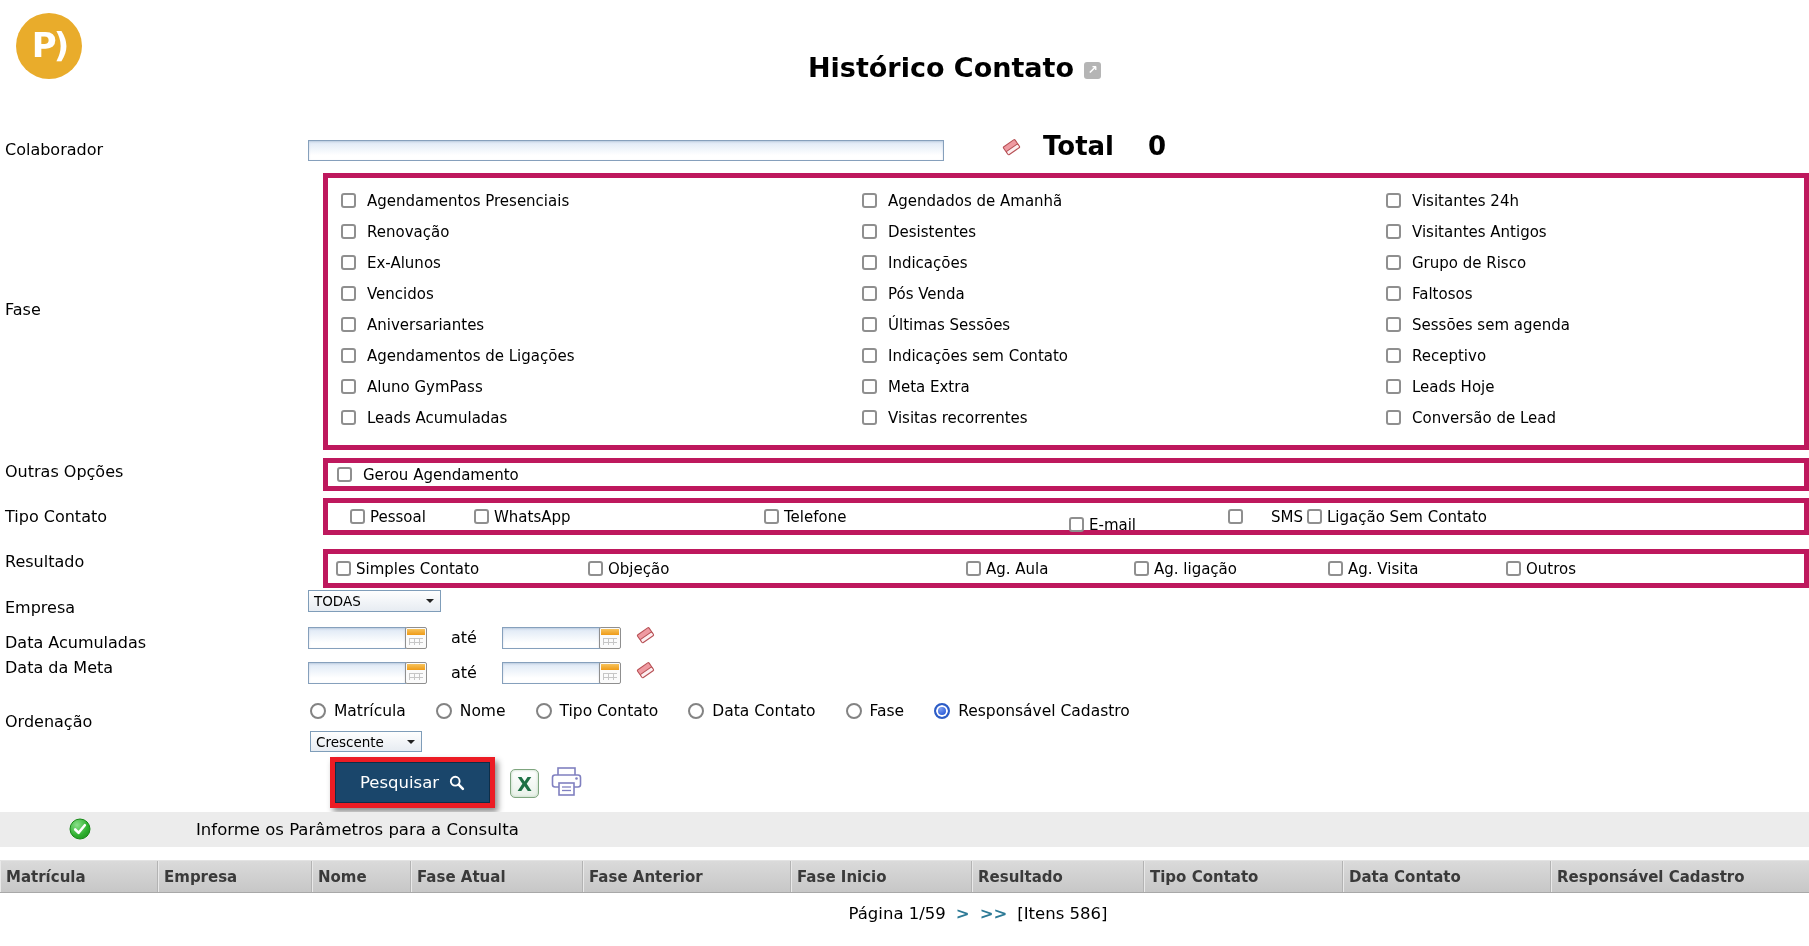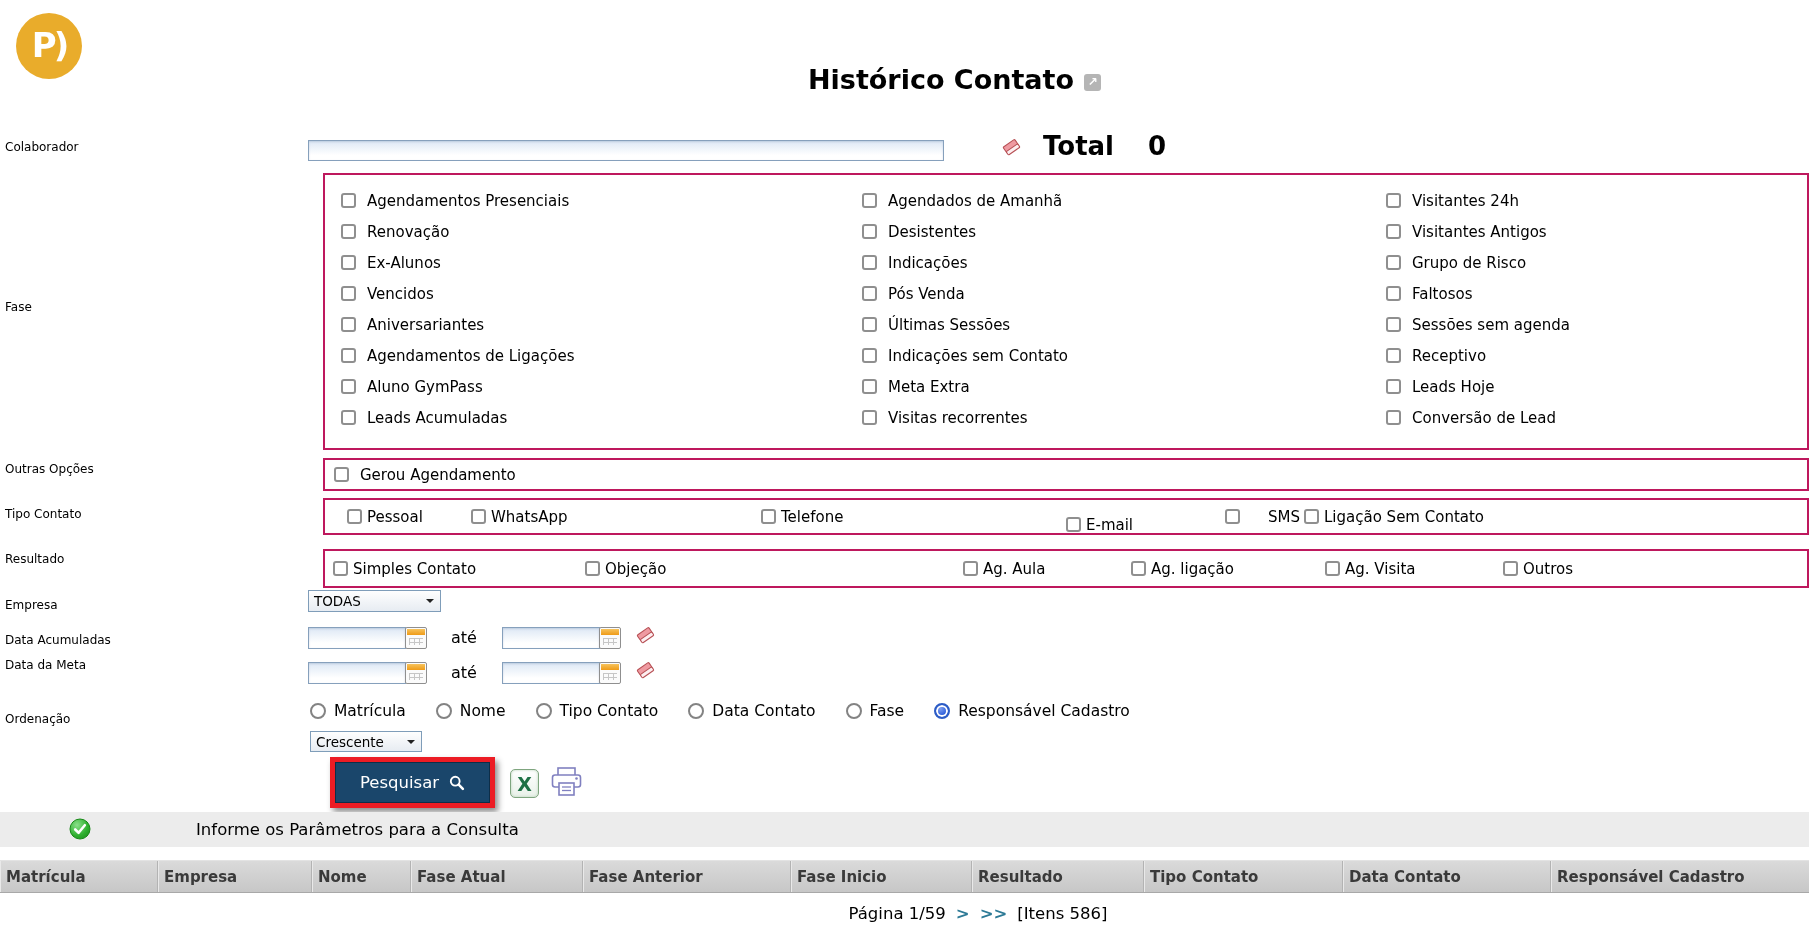--- a/index.html
+++ b/index.html
@@ -6,28 +6,28 @@
   html,body { background:#fff; }
   body { font-family:"DejaVu Sans", sans-serif; color:#000; }
   #page { position:relative; width:1809px; height:946px; background:#fff; overflow:hidden; }
 
   
   #logo { position:absolute; left:16px; top:13px; width:66px; height:66px; border-radius:50%;
           background:#E9AC2B; color:#fff; display:flex; align-items:center; justify-content:center;
           font-weight:bold; font-size:34px; letter-spacing:-3px; padding-bottom:3px; }
 
   
-  #title-wrap { position:absolute; left:100px; right:0; top:52px; text-align:center;margin-top:12px; }
+  #title-wrap { position:absolute; left:100px; right:0; top:52px; text-align:center; }
   #title-text { font-size:27px; font-weight:bold; }
   .popup { display:inline-flex; width:17px; height:17px; background:#b5b5b5; border-radius:3px;
            color:#fff; align-items:center; justify-content:center; font-size:12px; font-weight:bold;
            margin-left:10px; vertical-align:3px; }
 
   
-  .lbl { position:absolute; left:5px; font-size:12px; white-space:nowrap; }
+  .lbl { position:absolute; left:5px; font-size:16px; white-space:nowrap; }
   #lbl-colaborador { top:140px; }
   #lbl-fase        { top:300px; }
   #lbl-outras      { top:462px; }
   #lbl-tipo        { top:507px; }
   #lbl-resultado   { top:552px; }
   #lbl-empresa     { top:598px; }
   #lbl-dataag      { top:633px; }
   #lbl-datameta    { top:658px; }
   #lbl-ordenacao   { top:712px; }
 
@@ -56,21 +56,21 @@
   .eraser { position:absolute; width:26px; height:26px; cursor:pointer; }
   #eraser-colab { left:999px; top:134px; }
   #eraser-d1 { left:633px; top:622px; }
   #eraser-d2 { left:633px; top:657px; }
 
   
   #total { position:absolute; left:1043px; top:131px; display:flex; gap:34px;
            font-weight:bold; font-size:26px; }
 
   
-  .groupbox { position:absolute; left:323px; width:1486px; border:2px solid #be185d; background:#fff; }
+  .groupbox { position:absolute; left:323px; width:1486px; border:5px solid #be185d; background:#fff; }
   #fase-box      { top:173px; height:277px; }
   #outras-box    { top:458px; height:33px; }
   #tipo-box      { top:498px; height:37px; }
   #resultado-box { top:549px; height:39px; }
 
   
   .opt { display:flex; align-items:center; gap:11px; font-size:15px; cursor:pointer; white-space:nowrap; }
   .cb  { width:15px; height:15px; border:2px solid #8f8f8f; border-radius:3px; background:#fff; flex:none; }
 
   .fase-col { position:absolute; top:185px; display:flex; flex-direction:column; }

